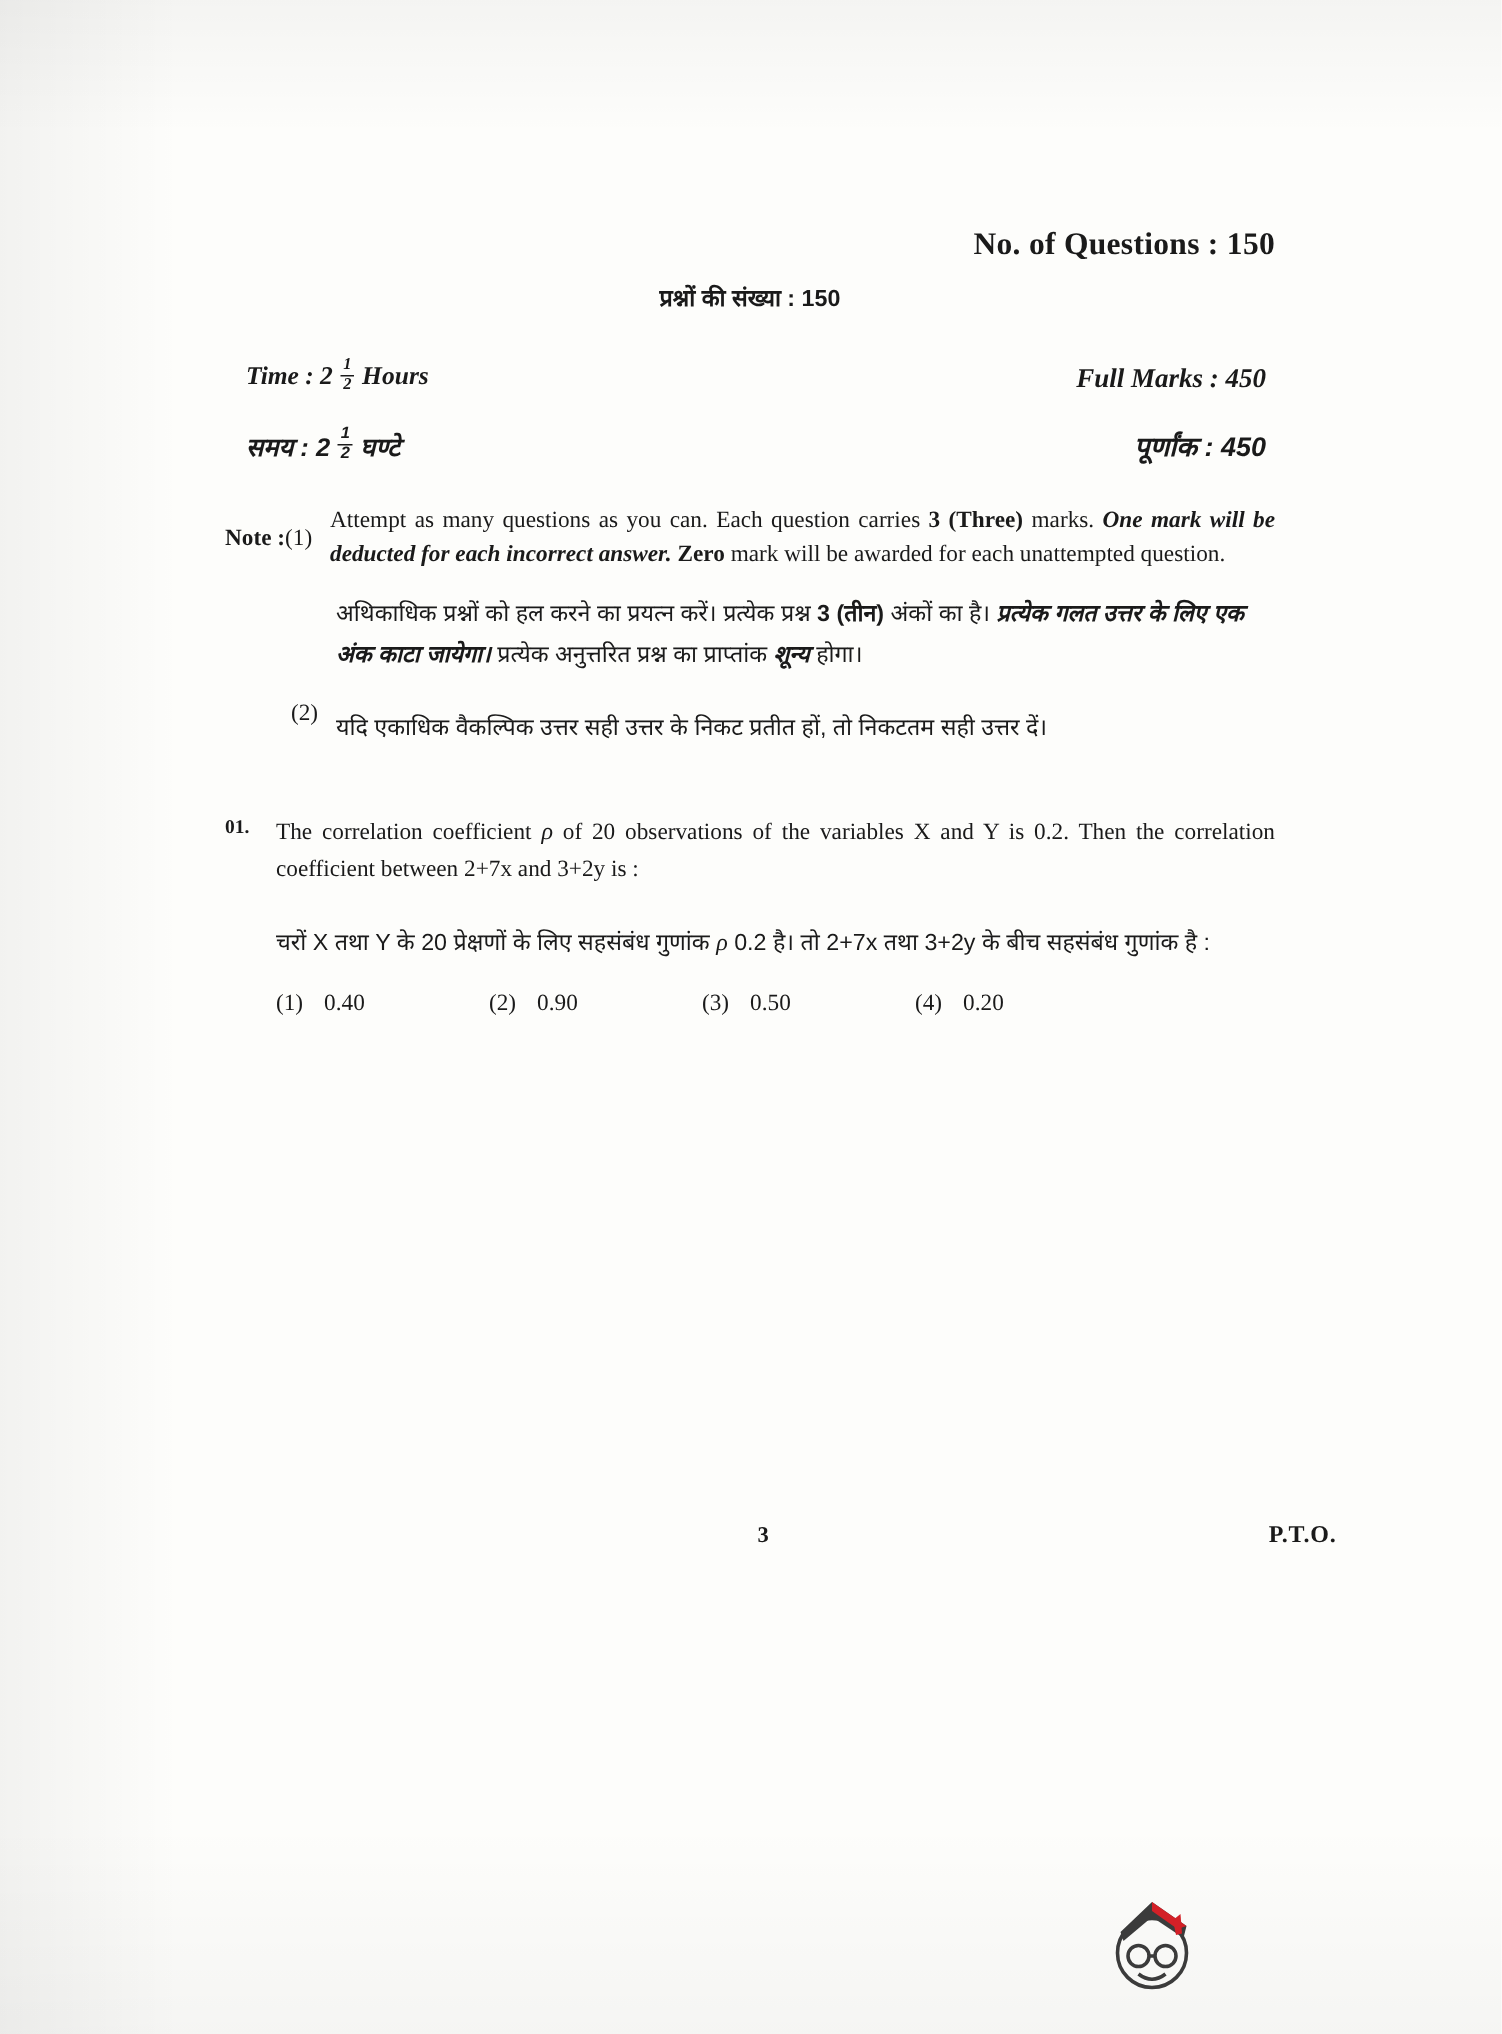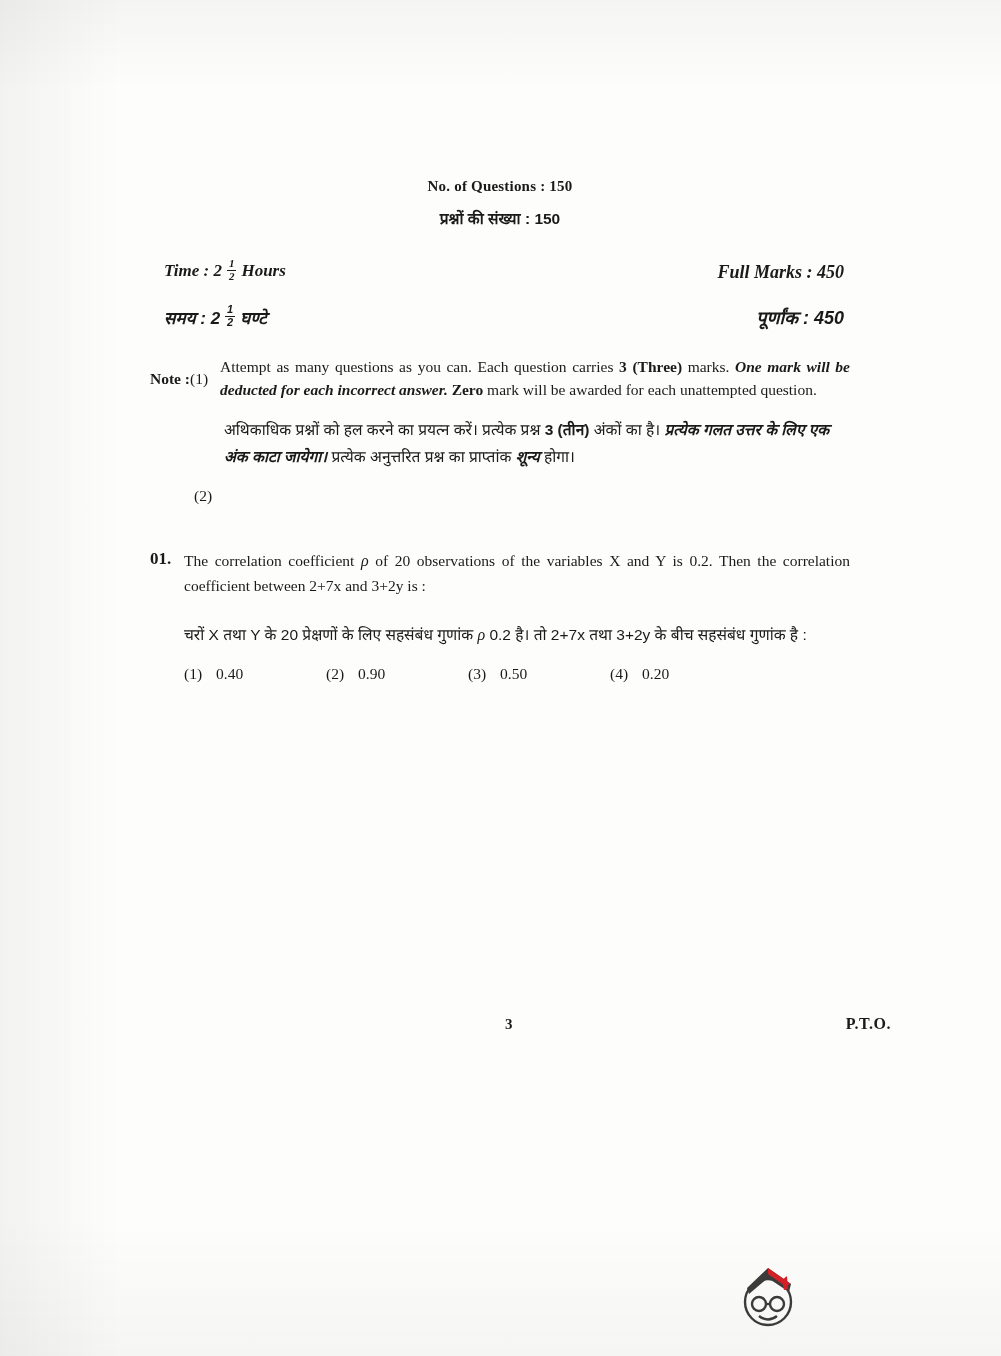--- a/index.html
+++ b/index.html
@@ -48,24 +48,24 @@
 
   .code {
     text-align: center;
     font-family: "Liberation Serif", serif;
     font-weight: bold;
     font-size: 25px;
     letter-spacing: 0.5px;
     margin-top: 48px;
   }
   .qcount {
-    text-align: center;
-    font-weight: bold;
-    font-size: 15px;
-    margin-top: 28px;
+    text-align: right;
+    font-weight: bold;
+    font-size: 21px;
+    margin-top: 0;
     letter-spacing: 0.2px;
   }
   .qcount-hi {
     text-align: center;
     font-weight: bold;
     font-size: 15.5px;
     margin-top: 12px;
     font-family: "Liberation Sans", sans-serif;
   }
 
@@ -165,21 +165,21 @@
   }
   .note-2 .note-num { width: 30px; flex: 0 0 30px; }
 
   .question {
     margin-top: 44px;
     display: flex;
     align-items: flex-start;
   }
   .q-num {
     font-weight: bold;
-    font-size: 17px;
+    font-size: 13px;
     width: 34px;
     flex: 0 0 34px;
   }
   .q-body { flex: 1; }
   .q-en {
     font-size: 15.5px;
     line-height: 1.55;
     text-align: justify;
   }
   .q-hi {
@@ -314,20 +314,21 @@
       </div>
     </div>
 
     <div class="hindi para-indent">
       <span>अथिकाधिक प्रश्नों को हल करने का प्रयत्न करें। प्रत्येक प्रश्न </span><span class="b">3 (तीन)</span><span> अंकों का है। </span><span class="bi">प्रत्येक गलत उत्तर के लिए एक अंक काटा जायेगा।</span><span> प्रत्येक अनुत्तरित प्रश्न का प्राप्तांक </span><span class="bi">शून्य</span><span> होगा।</span>
     </div>
 
     <div class="note-2">
       <div class="note-num">(2)</div>
       <div class="note-body">
+        <div class="hindi" style="margin-top:6px;">यदि एकाधिक वैकल्पिक उत्तर सही उत्तर के निकट प्रतीत हों, तो निकटतम सही उत्तर दें।</div>
       </div>
     </div>
 
     <div class="question">
       <div class="q-num">01.</div>
       <div class="q-body">
         <div class="q-en">
           <span>The correlation coefficient </span><span class="rho">ρ</span><span> of 20 observations of the  variables X and Y is 0.2. Then the correlation coefficient between 2+7x and 3+2y is :</span>
         </div>
         <div class="q-hi">

